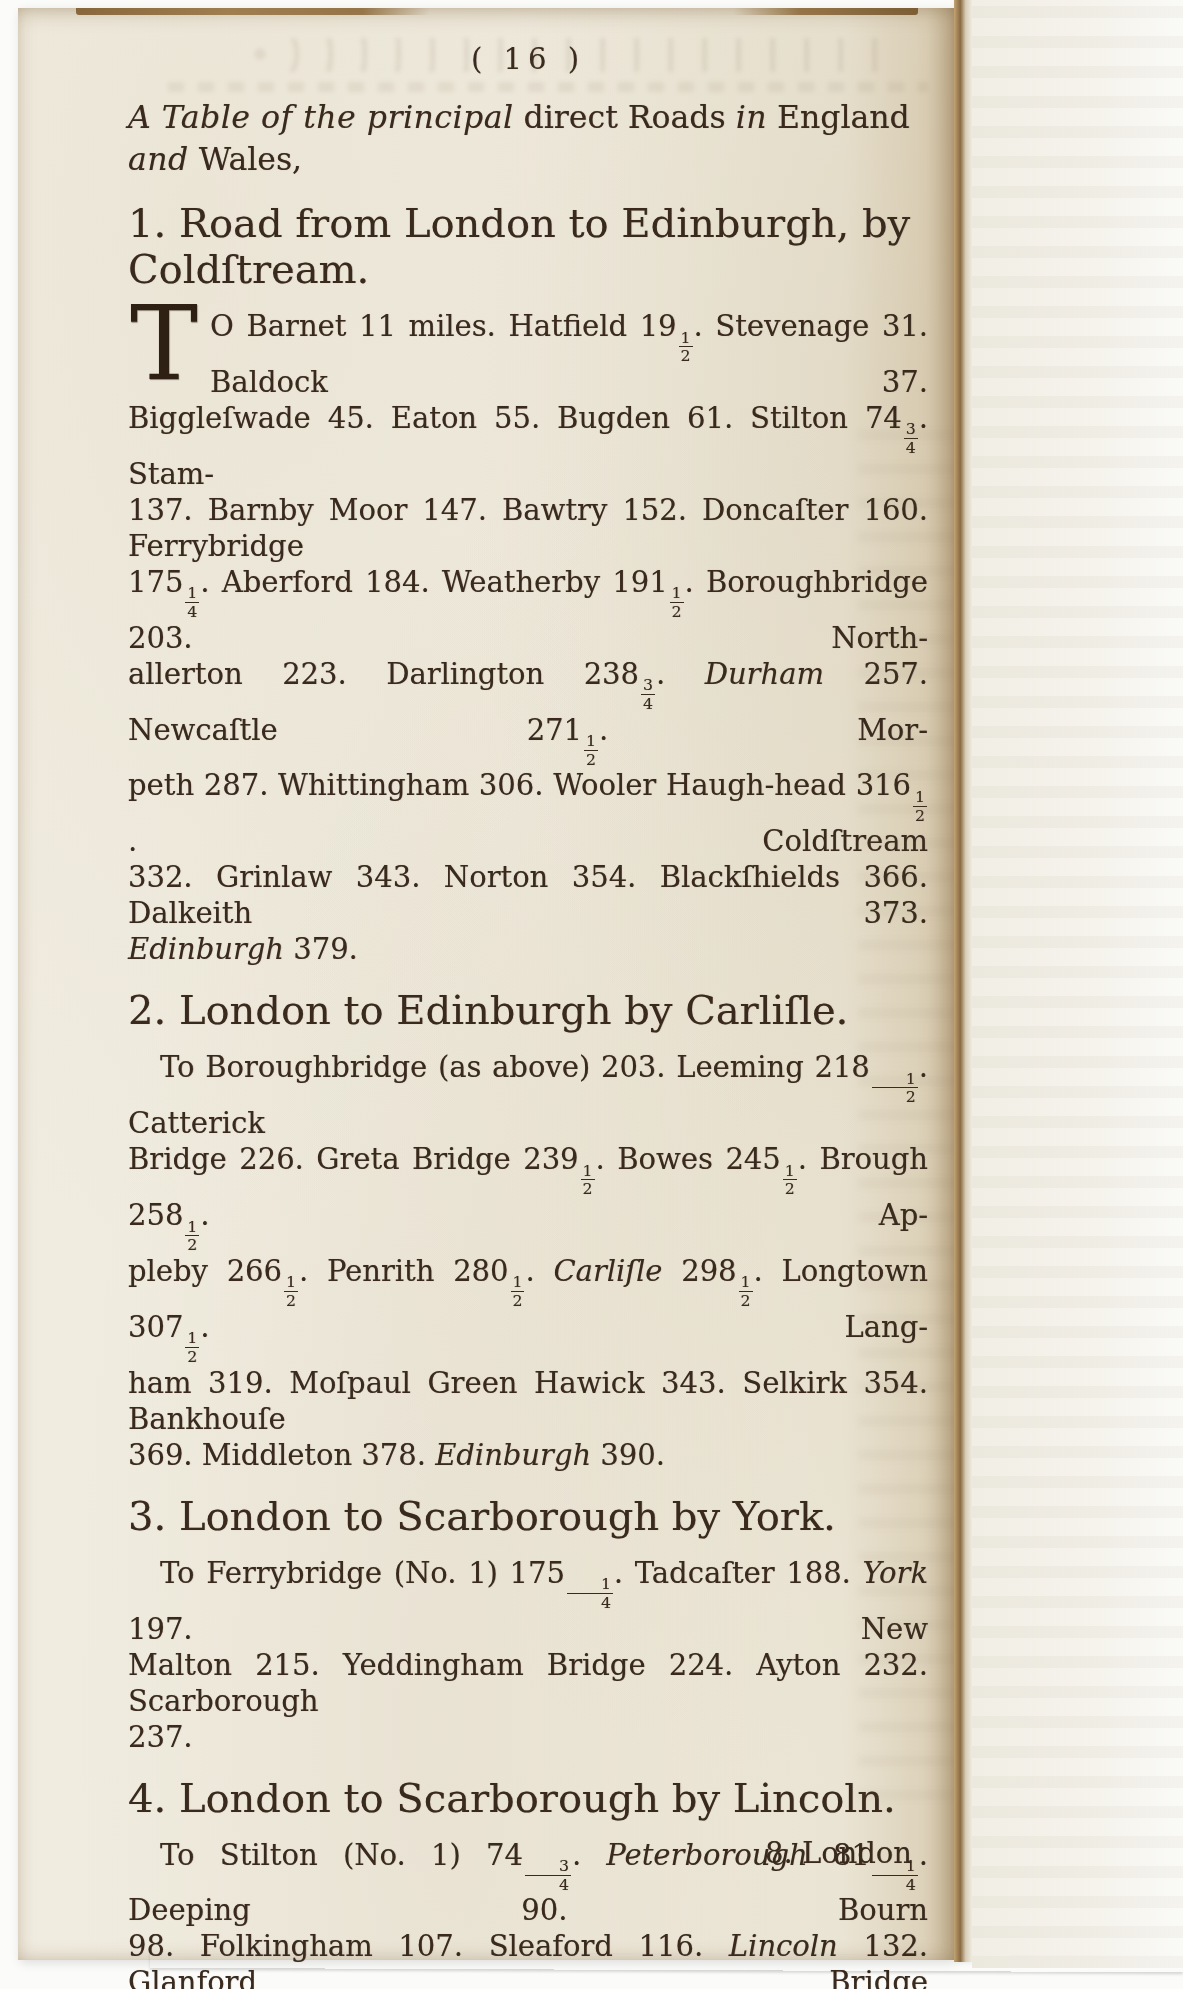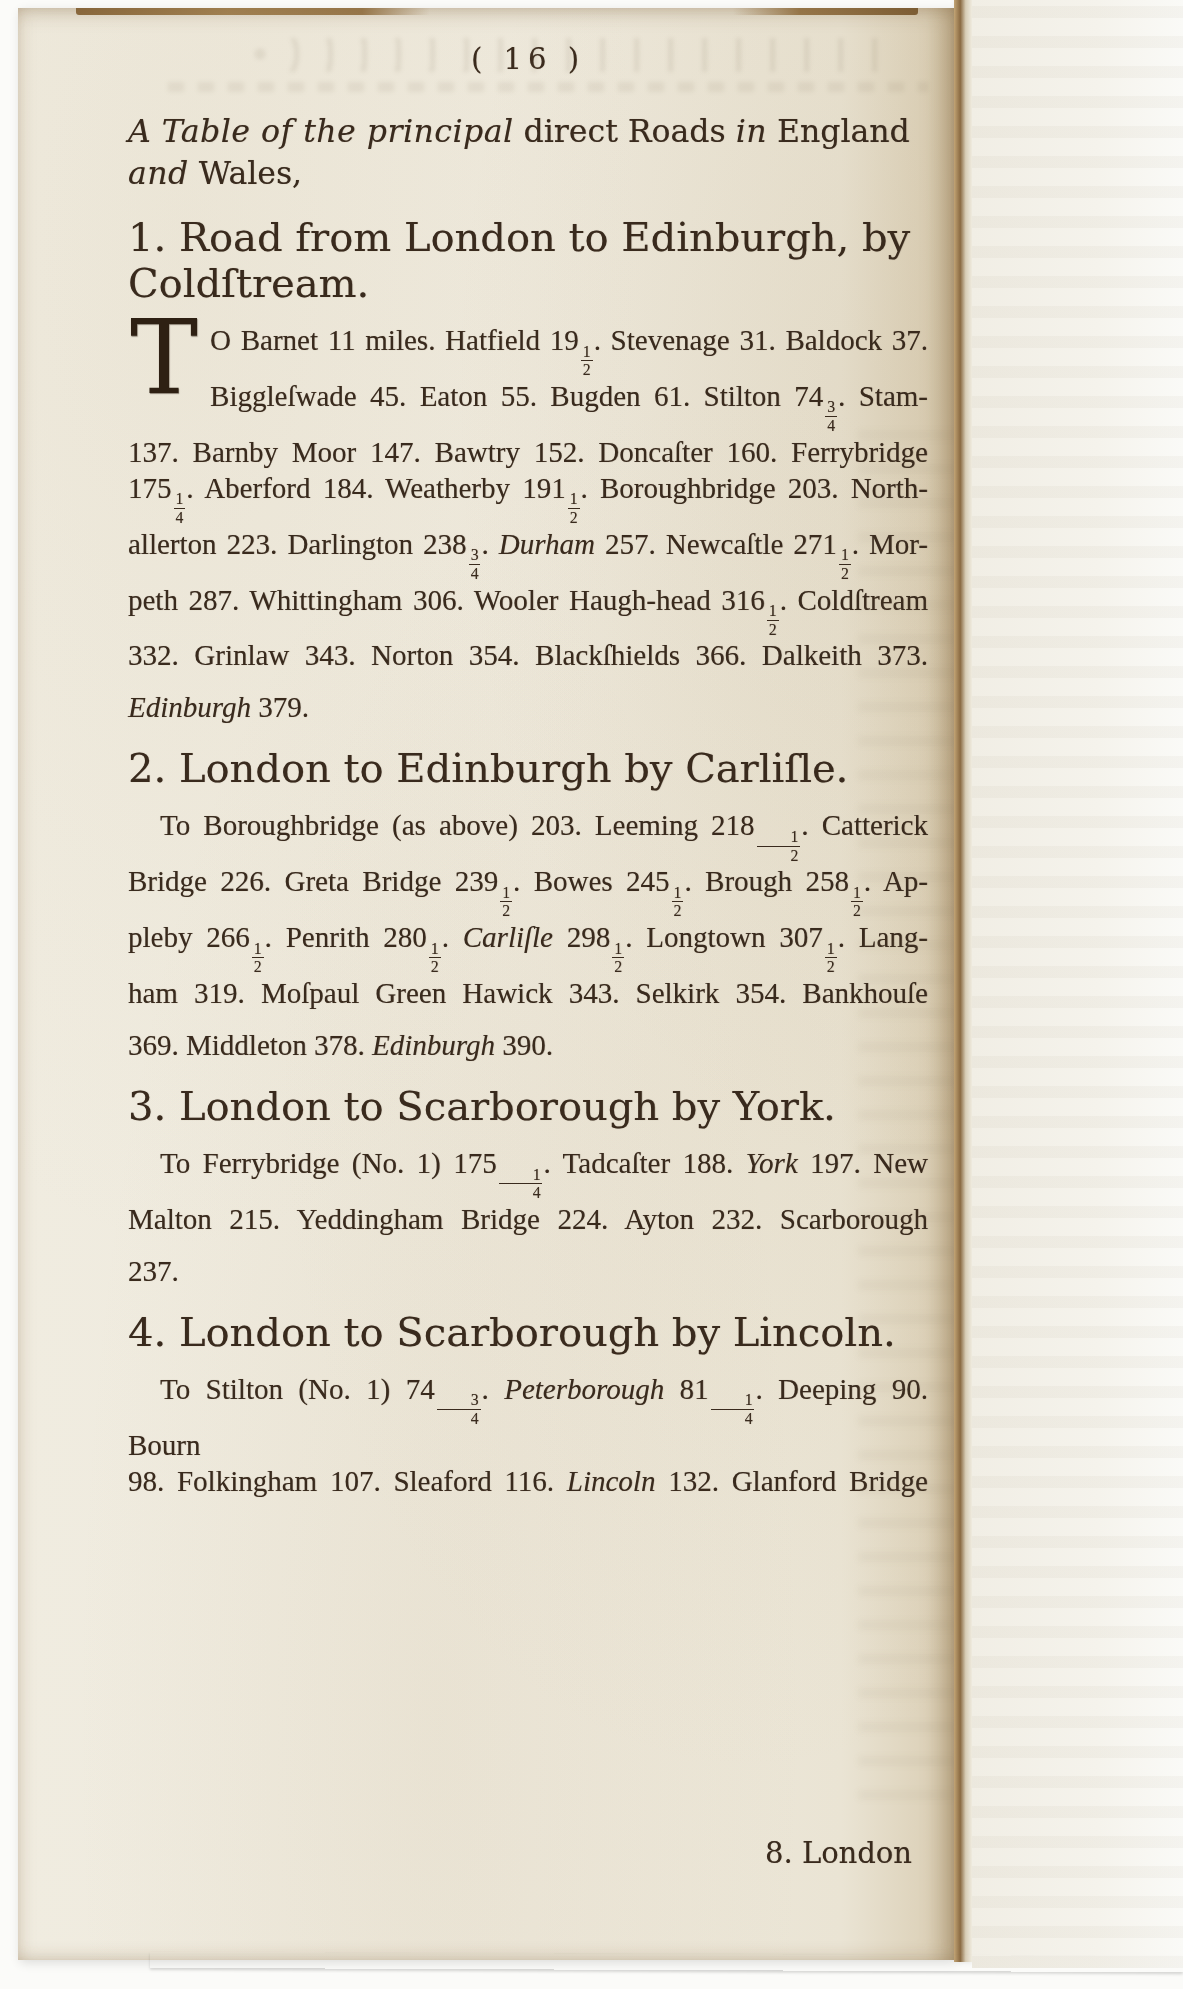--- a/index.html
+++ b/index.html
@@ -72,28 +72,28 @@
   
   .bottom-edge {
     position:absolute; left:150px; top:1954px; width:1033px; height:16px;
     background:linear-gradient(90deg,#e3c castle088 0%, #d9b877 0%, #c79b52 35%, #d8b26c 65%, #b98f4e 100%);
     transform:rotate(.25deg);
     box-shadow:0 2px 3px rgba(0,0,0,.15);
   }
   
   .page-number {
     text-align:center; font-size:29px; letter-spacing:6px;
-    margin:4px 0 34px; color:#3b2b1d;
+    margin:4px 0 20px; color:#3b2b1d;
   }
   .title { font-size:31.5px; line-height:42px; margin-bottom:10px; }
   .title i { letter-spacing:.5px; }
   .heading { font-size:40px; margin:20px 0 16px; }
   .para  { font-size:29px; line-height:36px; overflow:visible; }
-  .line  { text-align:justify; text-align-last:justify; min-height:36px;font-family:Liberation Serif, serif; }
-  .line.last   { text-align-last:left;margin-top:16px; }
+  .line  { text-align:justify; text-align-last:justify; min-height:36px; }
+  .line.last   { text-align-last:left; }
   .line.indent { text-indent:32px; }
   .dropcap {
     float:left; font-size:102px; line-height:68px; height:70px;
     margin:2px 12px 0 2px; overflow:visible; color:#2e2013;
     text-shadow:.5px .8px 1px rgba(46,32,19,.5);
   }
   .page-number, .title, .heading, .para, .catchword {
     text-shadow:.3px .4px .7px rgba(57,42,29,.45);
   }
   

